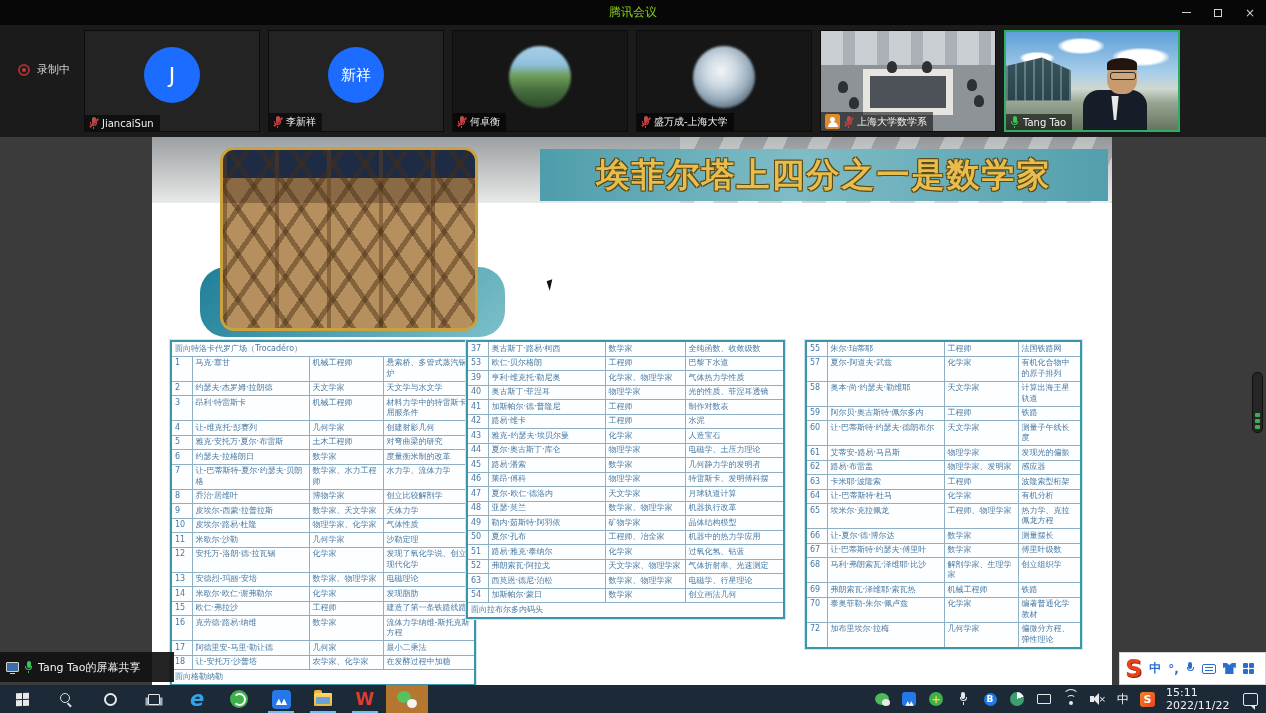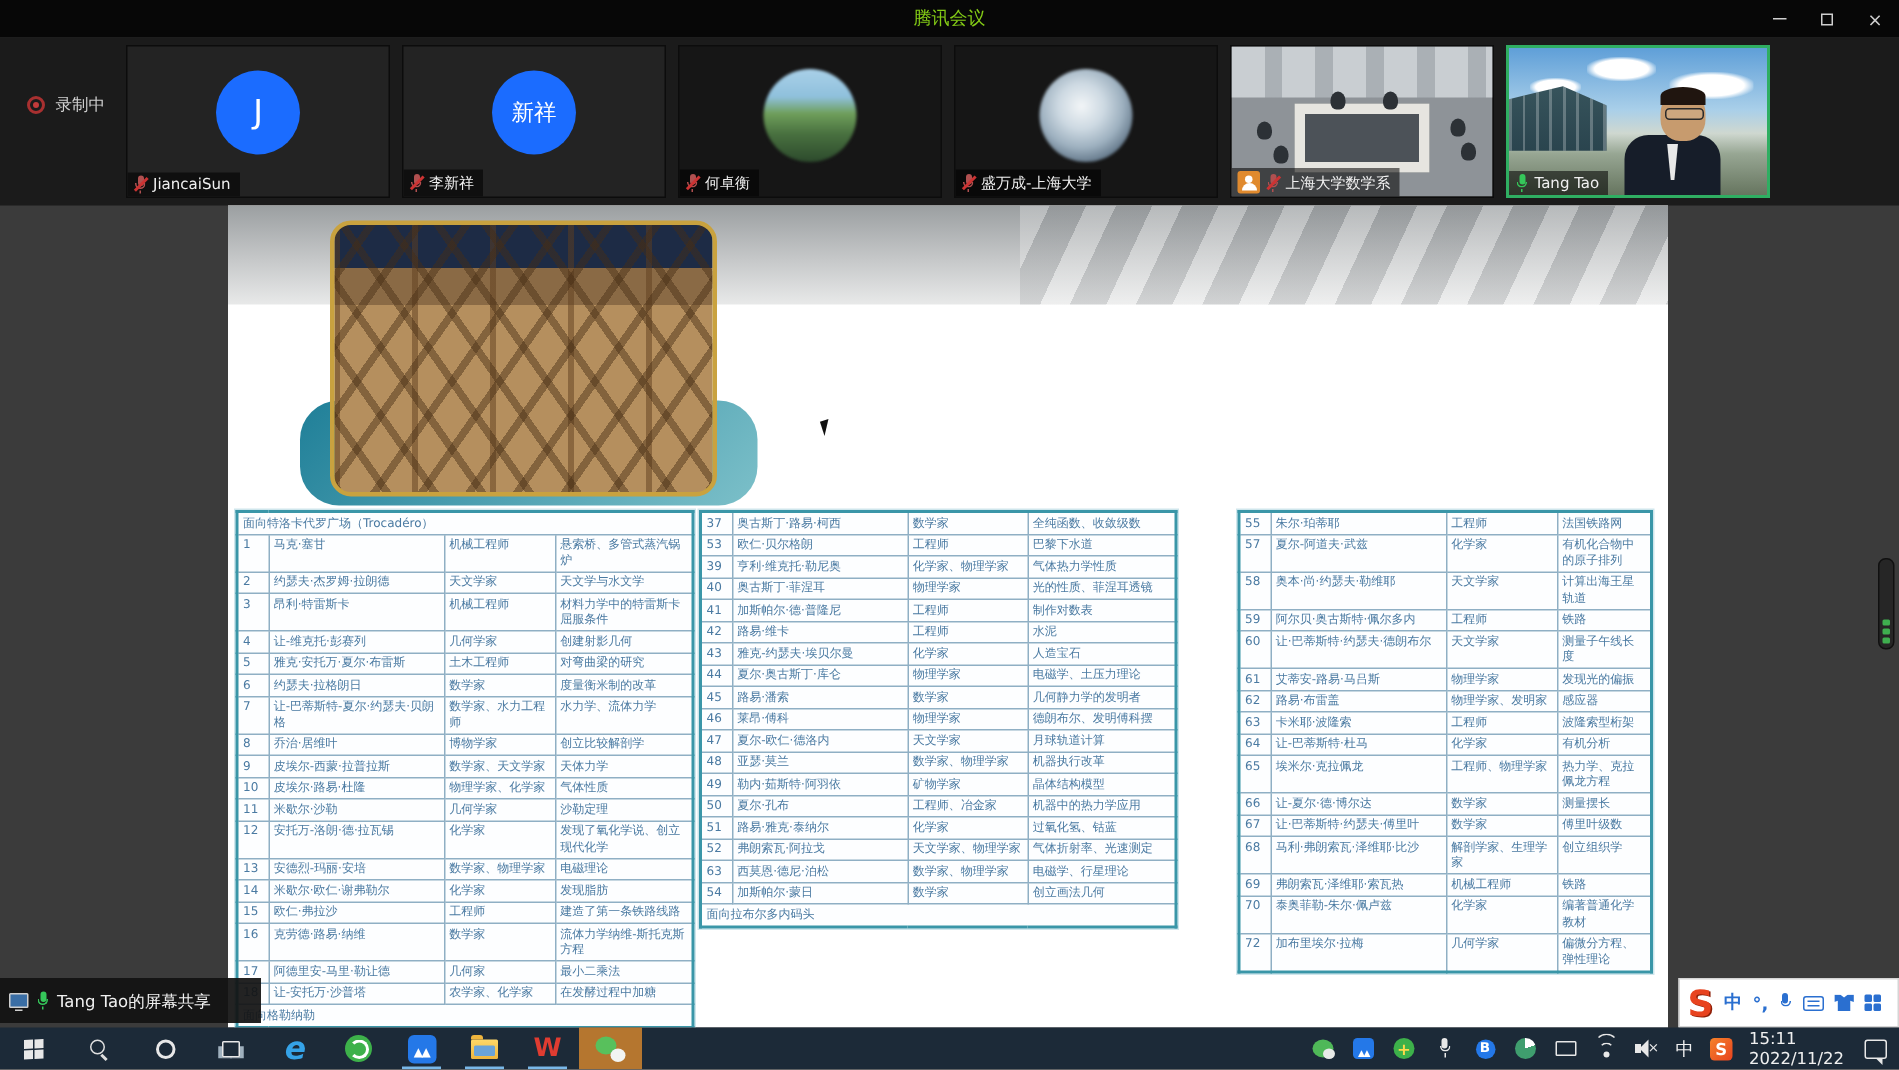--- a/index.html
+++ b/index.html
@@ -72,23 +72,23 @@
       repeating-linear-gradient(90deg, rgba(95,62,30,.5) 0 4px, transparent 4px 52px),
       linear-gradient(180deg,#1d2b45 0 16%, #8a6a45 16% 30%, #b58f5e 30% 100%); }
   .cursor { position:absolute; left:396px; top:143px; width:0; height:0; border-left:6px solid #111; border-bottom:10px solid transparent; transform:rotate(-18deg); }
 
   
   .dtable { position:absolute; border-collapse:collapse; table-layout:fixed; background:#fdfeff; box-shadow:0 0 0 1px #cfe6ec; }
   .dtable, .dtable td { border:1px solid #8fafc4; }
   .dtable { border:2px solid #3a96a8; }
   .dtable td { font-size:8px; line-height:10.5px; color:#4a7aa2; padding:1.5px 3px; vertical-align:top; word-break:break-all; }
   .dtable tr.cap td { text-align:left; }
-  #table-0 { left:5px;  top:203px; width:306px; }
+  #table-0 { left:18px;  top:203px; width:306px; }
   #table-1 { left:314px; top:203px; width:319px; }
-  #table-2 { left:653px; top:203px; width:277px;margin-left:20px; }
+  #table-2 { left:653px; top:203px; width:277px; }
   col.cno { width:21px; } col.cname { width:117px; } col.cprof { width:74px; }
   #table-1 col.cprof { width:80px; }
 
   
   .audio-bar { position:absolute; left:1252px; top:372px; width:11px; height:61px; background:#262626; border:1px solid #101010; border-radius:5px; display:flex; flex-direction:column; justify-content:flex-end; gap:2px; padding:3px 2px; }
   .audio-seg { height:4px; border-radius:1px; background:#3fae4f; }
 
   
   .share-toast { position:absolute; left:0; top:652px; width:174px; height:30px; background:rgba(18,18,18,.93); display:flex; align-items:center; gap:5px; padding:0 6px; }
   .monitor-ic { width:13px; height:10px; border:1.5px solid #cfcfcf; border-radius:1px; position:relative; background:#3a6ea5; }
@@ -274,20 +274,23 @@
         </div>
       </div>
 
     </div>
   </div>
 
   <div class="slide">
     <div class="slide-band"></div>
     <div class="teal-shape"></div>
     <div class="tower"></div>
+    <div class="banner">
+      <span>埃菲尔塔上四分之一是数学家</span>
+    </div>
     <div class="cursor"></div>
 
     <table class="dtable" id="table-0">
       <colgroup>
           <col class="cno">
           <col class="cname">
           <col class="cprof">
           <col>
         </colgroup>
     <tbody>
@@ -466,21 +469,21 @@
           <tr>
             <td>45</td>
             <td>路易·潘索</td>
             <td>数学家</td>
             <td>几何静力学的发明者</td>
           </tr>
           <tr>
             <td>46</td>
             <td>莱昂·傅科</td>
             <td>物理学家</td>
-            <td>德朗布尔、发明傅科摆</td>
+            <td>特雷斯卡、发明傅科摆</td>
           </tr>
           <tr>
             <td>47</td>
             <td>夏尔-欧仁·德洛内</td>
             <td>天文学家</td>
             <td>月球轨道计算</td>
           </tr>
           <tr>
             <td>48</td>
             <td>亚瑟·莫兰</td>

